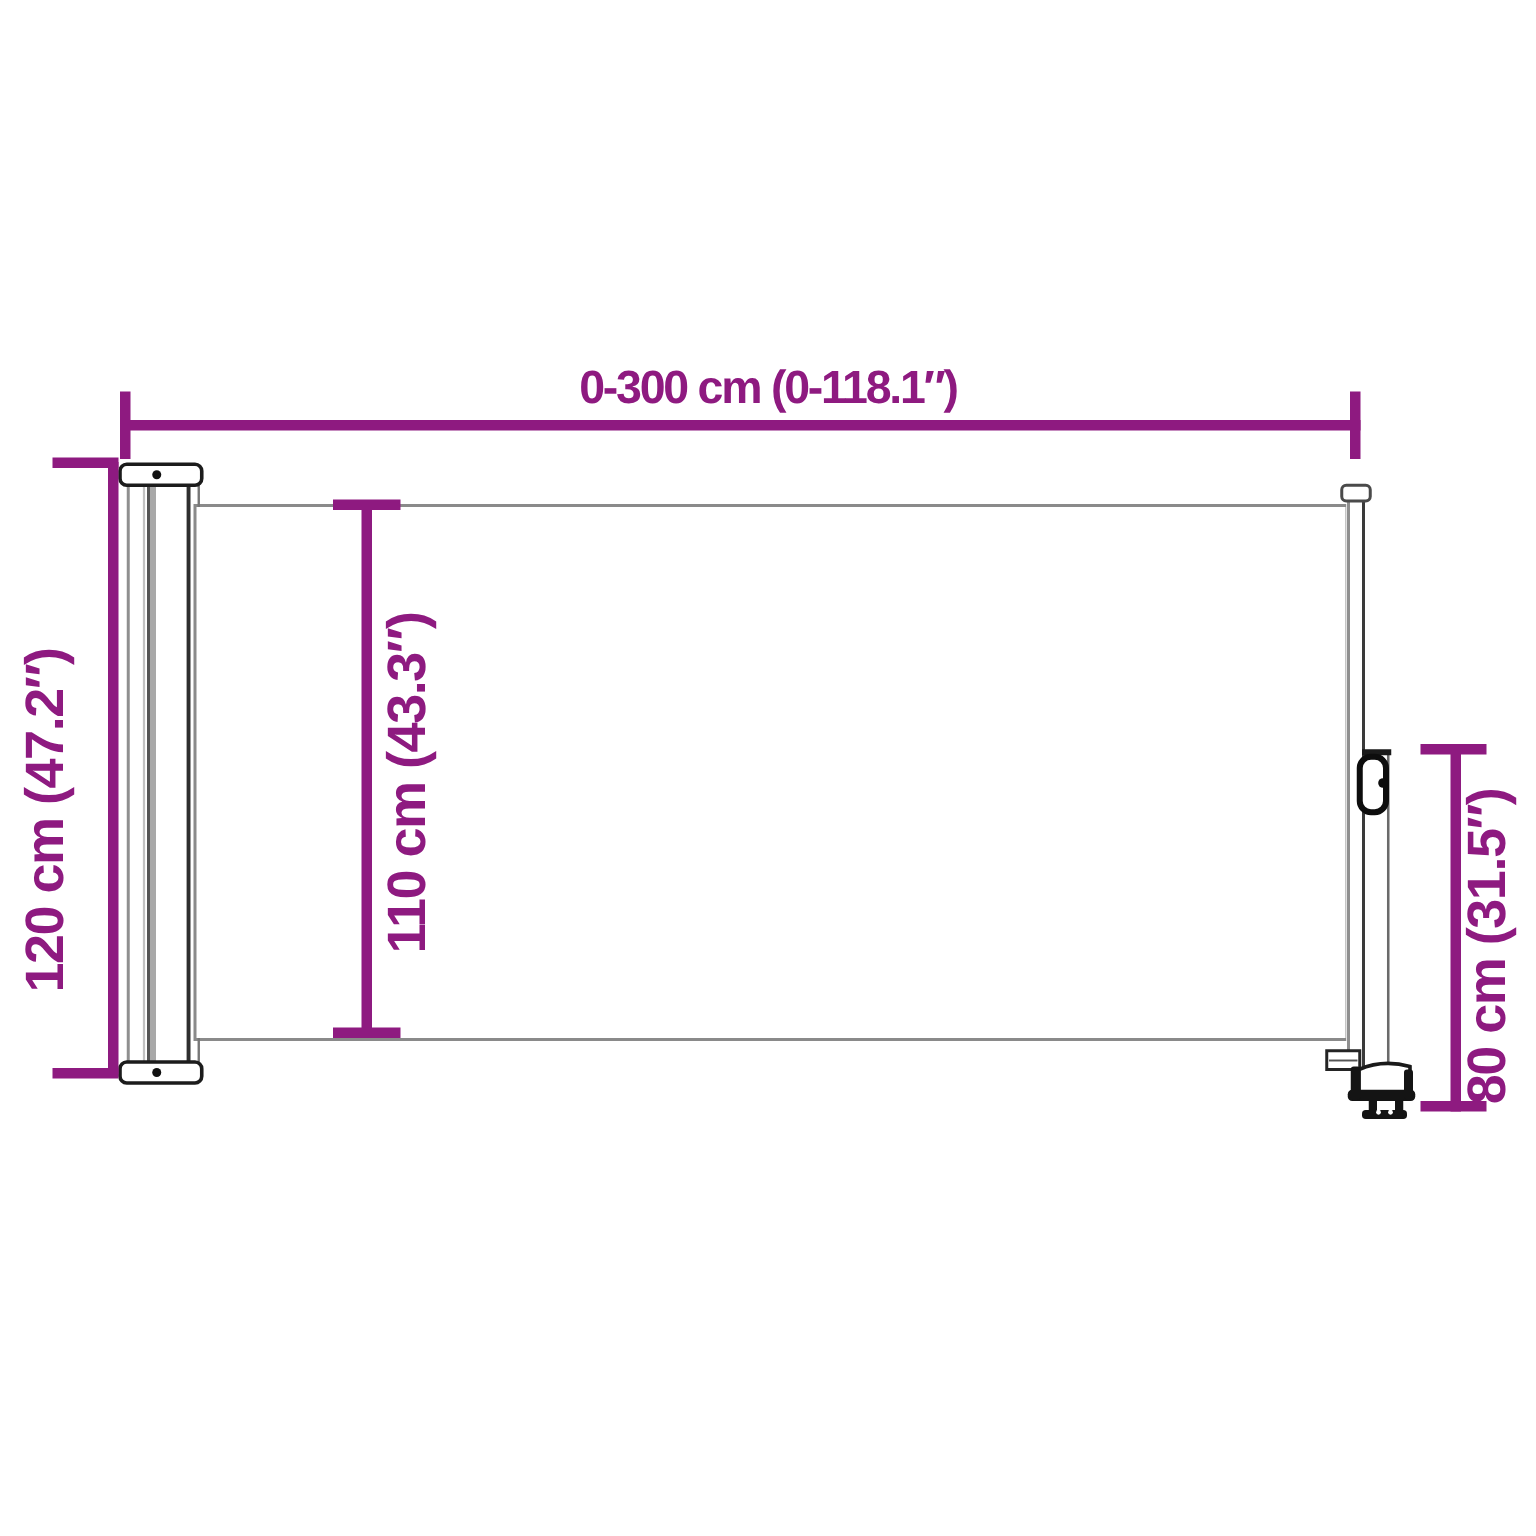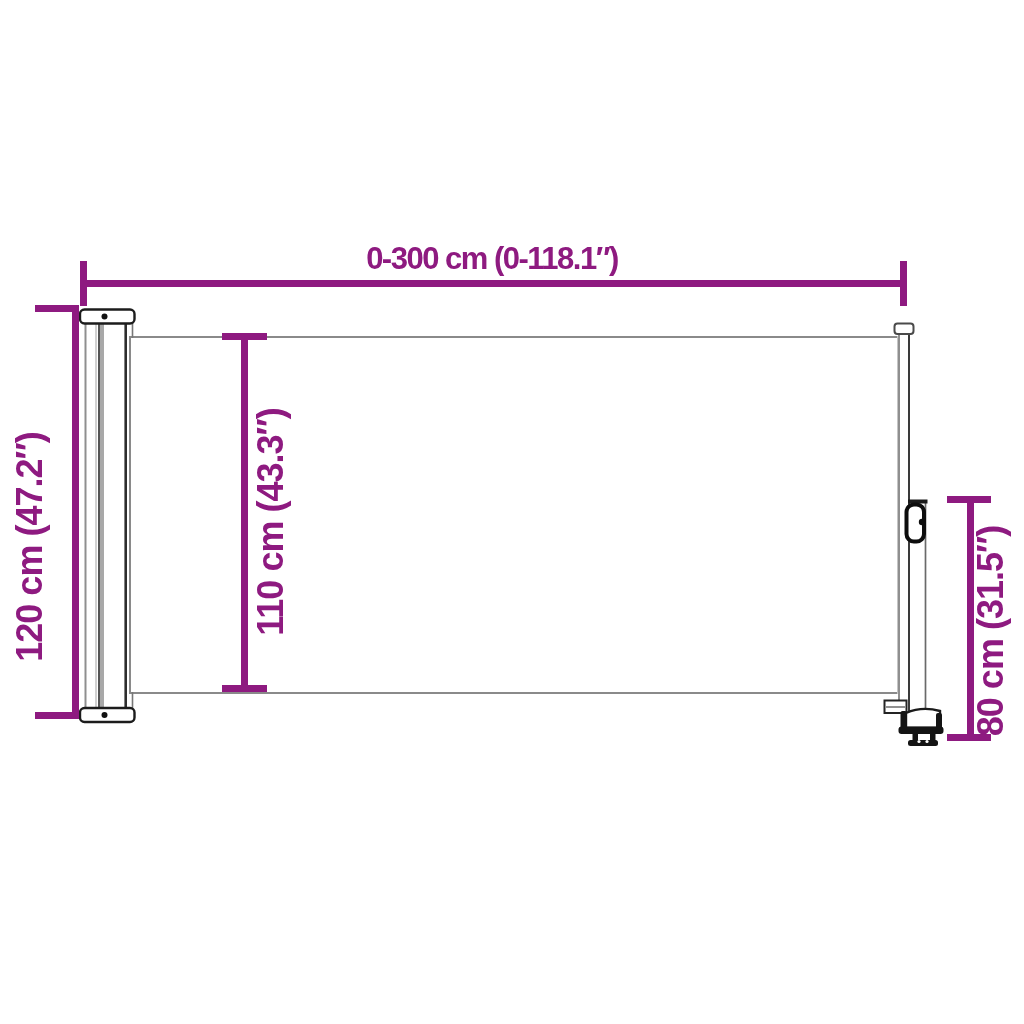--- a/index.html
+++ b/index.html
@@ -51,21 +51,21 @@
   .l-capB  { left: 35px;  top: 712px; width: 44px; height: 7px; }
   
   .m-line  { left: 241px; top: 334px; width: 7px;  height: 358px; }
   .m-capT  { left: 222px; top: 333px; width: 45px; height: 7px; }
   .m-capB  { left: 222px; top: 685px; width: 45px; height: 7px; }
   
   .r-line  { left: 967px; top: 497px; width: 7px;  height: 244px; }
   .r-capT  { left: 947px; top: 496px; width: 44px; height: 7px; }
   .r-capB  { left: 947px; top: 734px; width: 44px; height: 7px; }
 
-  .w-label { left: 492px; top: 258px; }
+  .w-label { left: 512px; top: 258px; }
   .l-label { left: 30px;  top: 547px; }
   .m-label { left: 271px; top: 522px; }
   .r-label { left: 991px; top: 631px; }
 </style>
 </head>
 <body>
 
 <div class="canvas">
 
   <svg class="drawing" width="1024" height="1024" viewBox="0 0 1024 1024">

